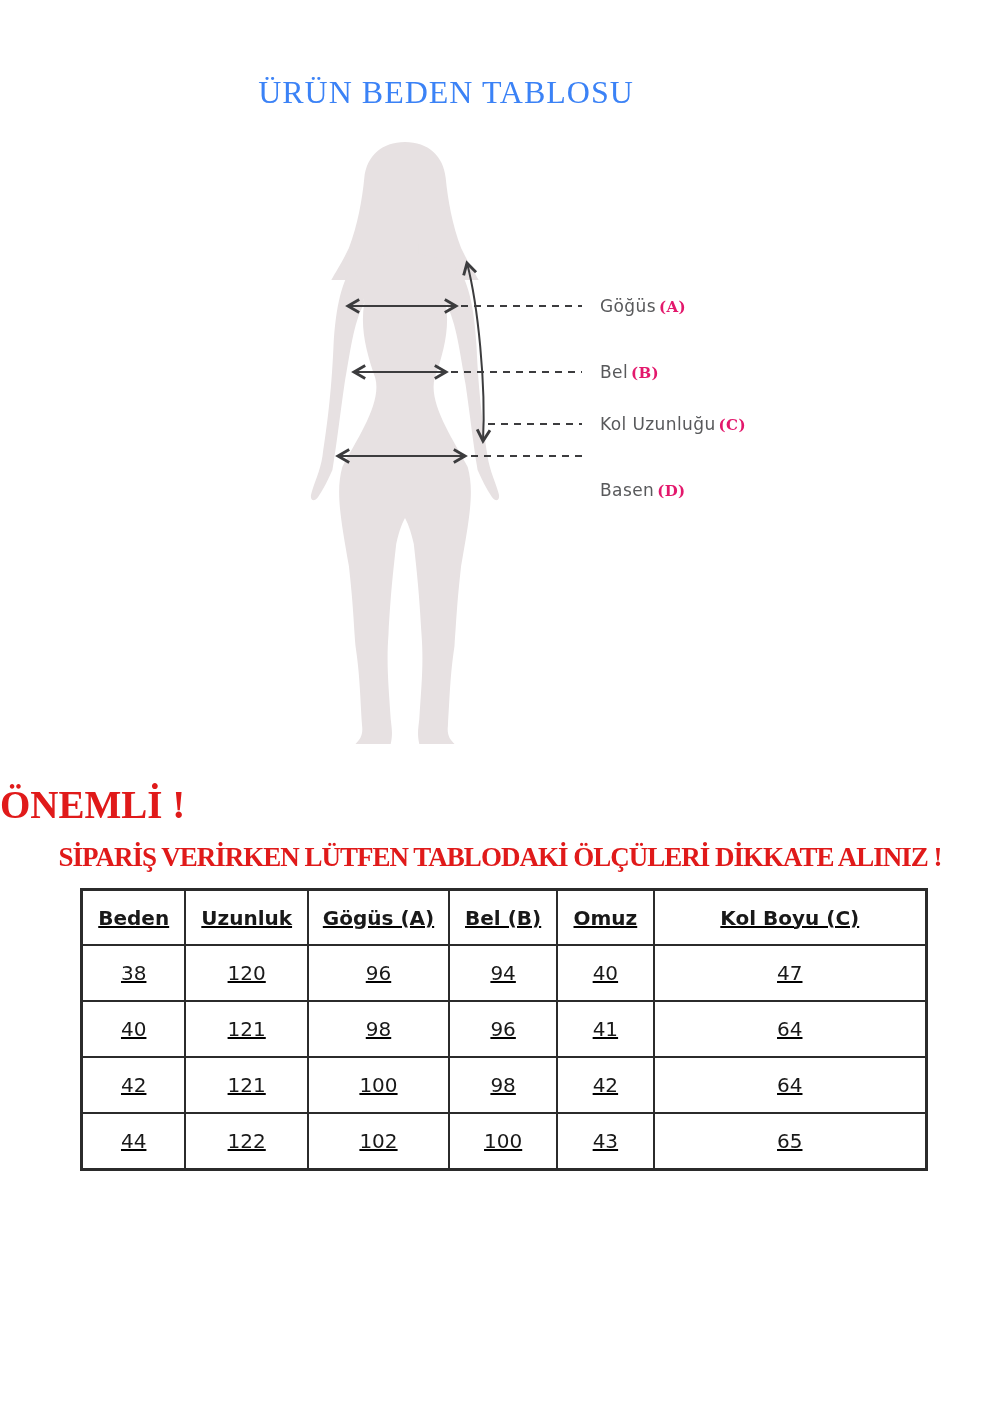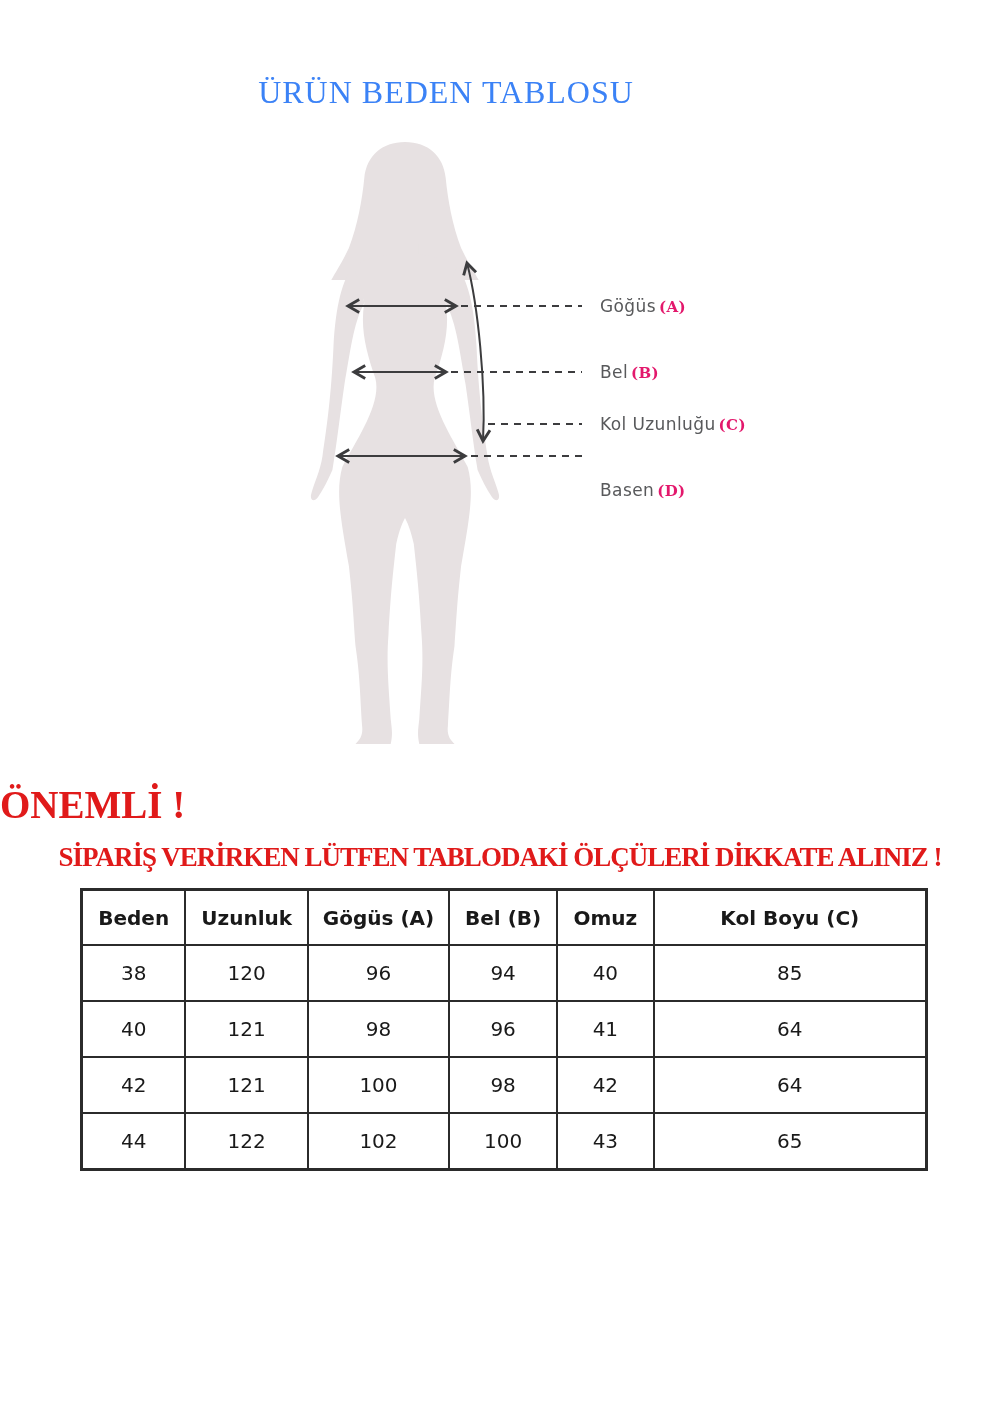--- a/index.html
+++ b/index.html
@@ -36,20 +36,21 @@
   }
   .notice-warning{
     position:absolute;top:842px;left:0;width:1000px;text-align:center;margin:0;
     font-family:"Liberation Serif",serif;font-weight:bold;font-size:27px;color:var(--red);
     white-space:nowrap;letter-spacing:-1px;
   }
   .size-table{
     position:absolute;left:80px;top:888px;width:848px;
     border-collapse:collapse;table-layout:fixed;
     border:3px solid #2b2b2b;
+    text-decoration:underline;
   }
   .size-table th,.size-table td{
     border:2px solid #2b2b2b;text-align:center;vertical-align:middle;
     color:#191919;padding:0;
   }
   .size-table th{height:53px;font-size:20px;font-weight:bold;font-family:"DejaVu Sans",sans-serif;}
   .size-table td{height:54px;font-size:20px;font-weight:normal;font-family:"DejaVu Sans",sans-serif;text-align:center;}
   .c0{width:12.3%;} .c1{width:14.5%;} .c2{width:16.7%;} .c3{width:12.8%;} .c4{width:11.4%;} .c5{width:32.3%;}
 </style>
 </head>
@@ -145,21 +146,21 @@
         <th>Kol Boyu (C)</th>
       </tr>
   </thead>
   <tbody>
       <tr>
         <td>38</td>
         <td>120</td>
         <td>96</td>
         <td>94</td>
         <td>40</td>
-        <td>85</td>
+        <td>47</td>
       </tr>
       <tr>
         <td>40</td>
         <td>121</td>
         <td>98</td>
         <td>96</td>
         <td>41</td>
         <td>64</td>
       </tr>
       <tr>

